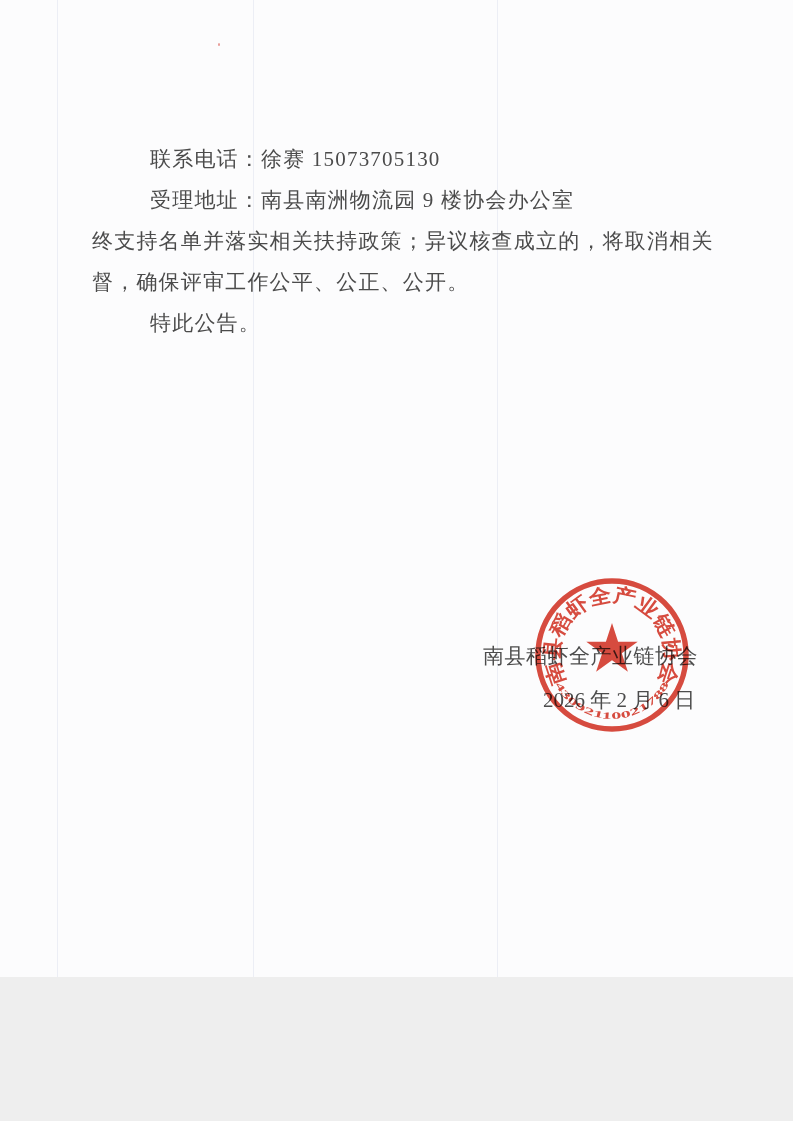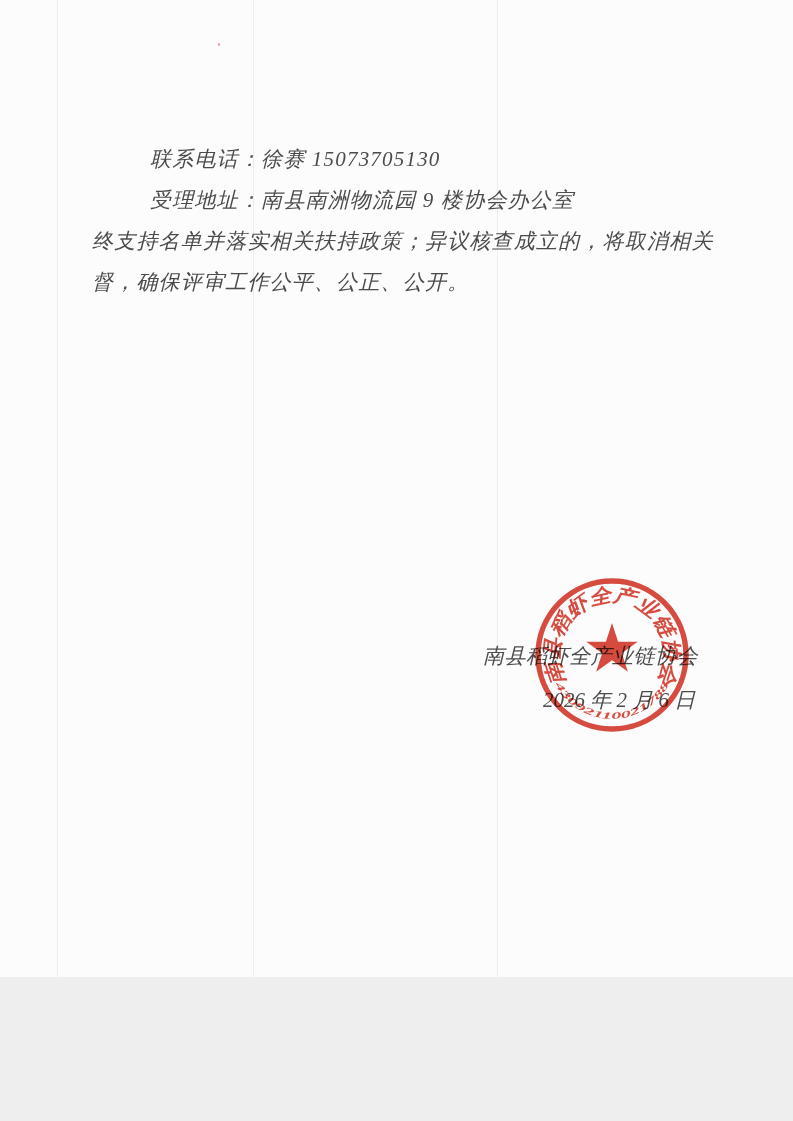--- a/index.html
+++ b/index.html
@@ -6,21 +6,20 @@
   body{
     width:793px;height:1121px;
     background:#eeeeee;
     font-family:"Liberation Serif", serif;
   }
   .page{
     position:relative;
     width:793px;height:977px;
     background:#fcfcfd;
     overflow:hidden;
-    font-style:italic;
   }
   
   .streak{
     position:absolute;top:0;bottom:0;width:1px;
     background:rgba(205,212,228,0.35);
   }
   .speck{
     position:absolute;width:2px;height:3px;border-radius:50%;
     background:rgba(214,70,60,0.55);
   }
@@ -61,20 +60,21 @@
   <div class="streak" style="left:57px"></div>
   <div class="streak" style="left:253px"></div>
   <div class="streak" style="left:497px"></div>
   <div class="speck" style="left:218px;top:43px"></div>
 
   <div class="body-text">
     <div class="doc-line indent">联系电话：徐赛 15073705130</div>
     <div class="doc-line indent">受理地址：南县南洲物流园 9 楼协会办公室</div>
     <div class="doc-line">终支持名单并落实相关扶持政策；异议核查成立的，将取消相关</div>
     <div class="doc-line">督，确保评审工作公平、公正、公开。</div>
+    <div class="doc-line indent">特此公告。</div>
   </div>
 
   <div class="signature-org">南县稻虾全产业链协会</div>
   <div class="signature-date">2026 年 2 月 6 日</div>
 
   <svg class="seal" viewBox="0 0 230 230">
     <defs>
       <path id="sealArcTop" d="M 69.1 141.5 A 53 53 0 1 1 160.9 141.5" fill="none"></path>
       <path id="sealArcBottom" d="M 54.9 136.9 A 64 64 0 0 0 175.1 136.9" fill="none"></path>
     </defs>

